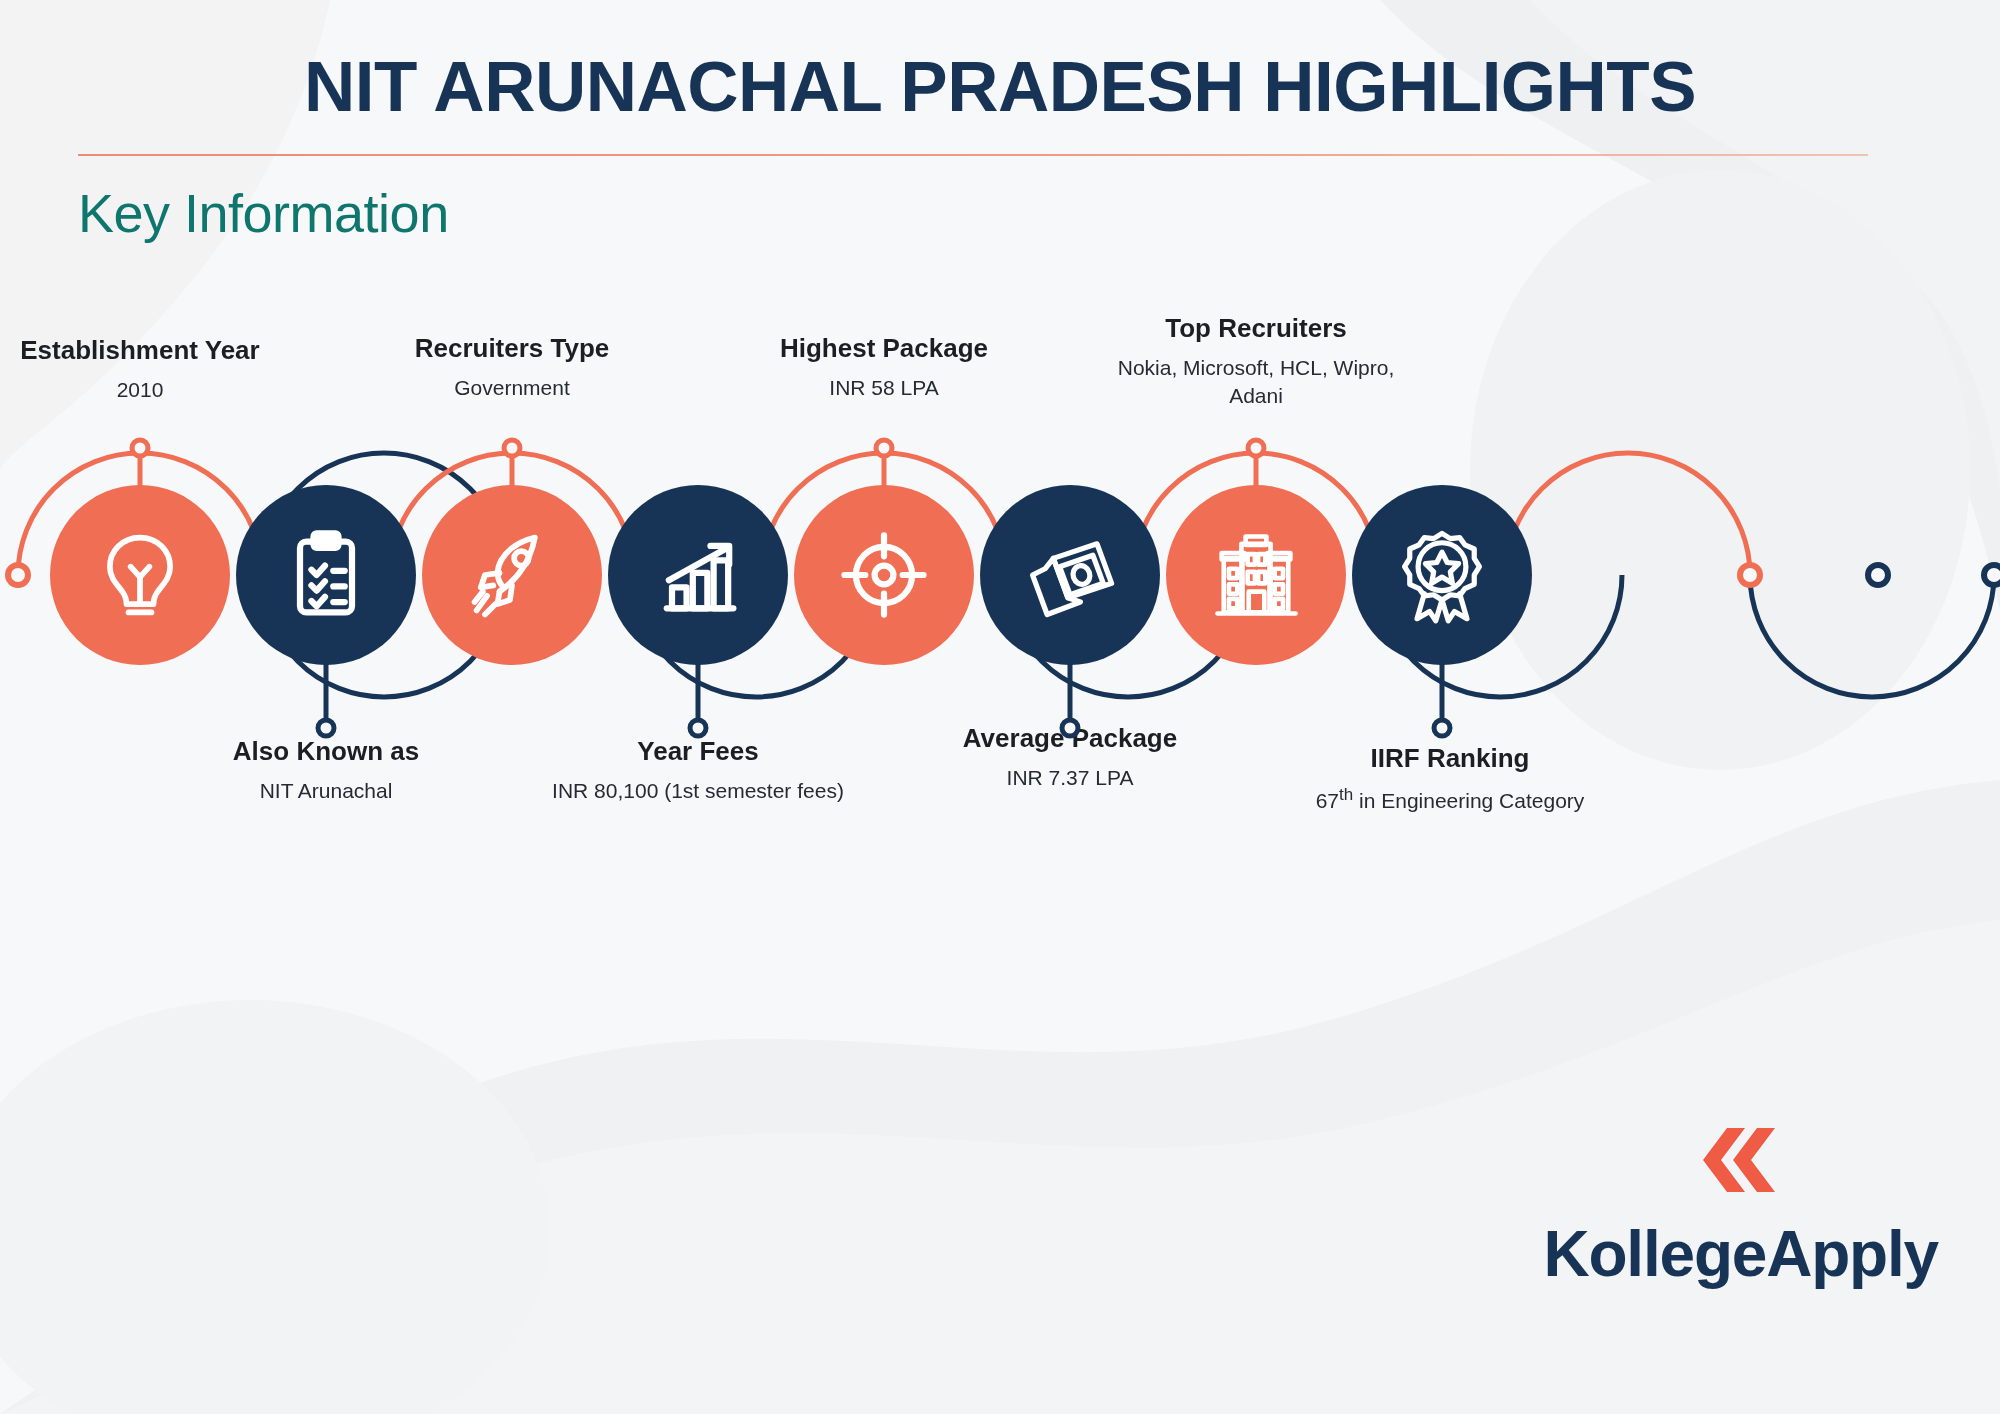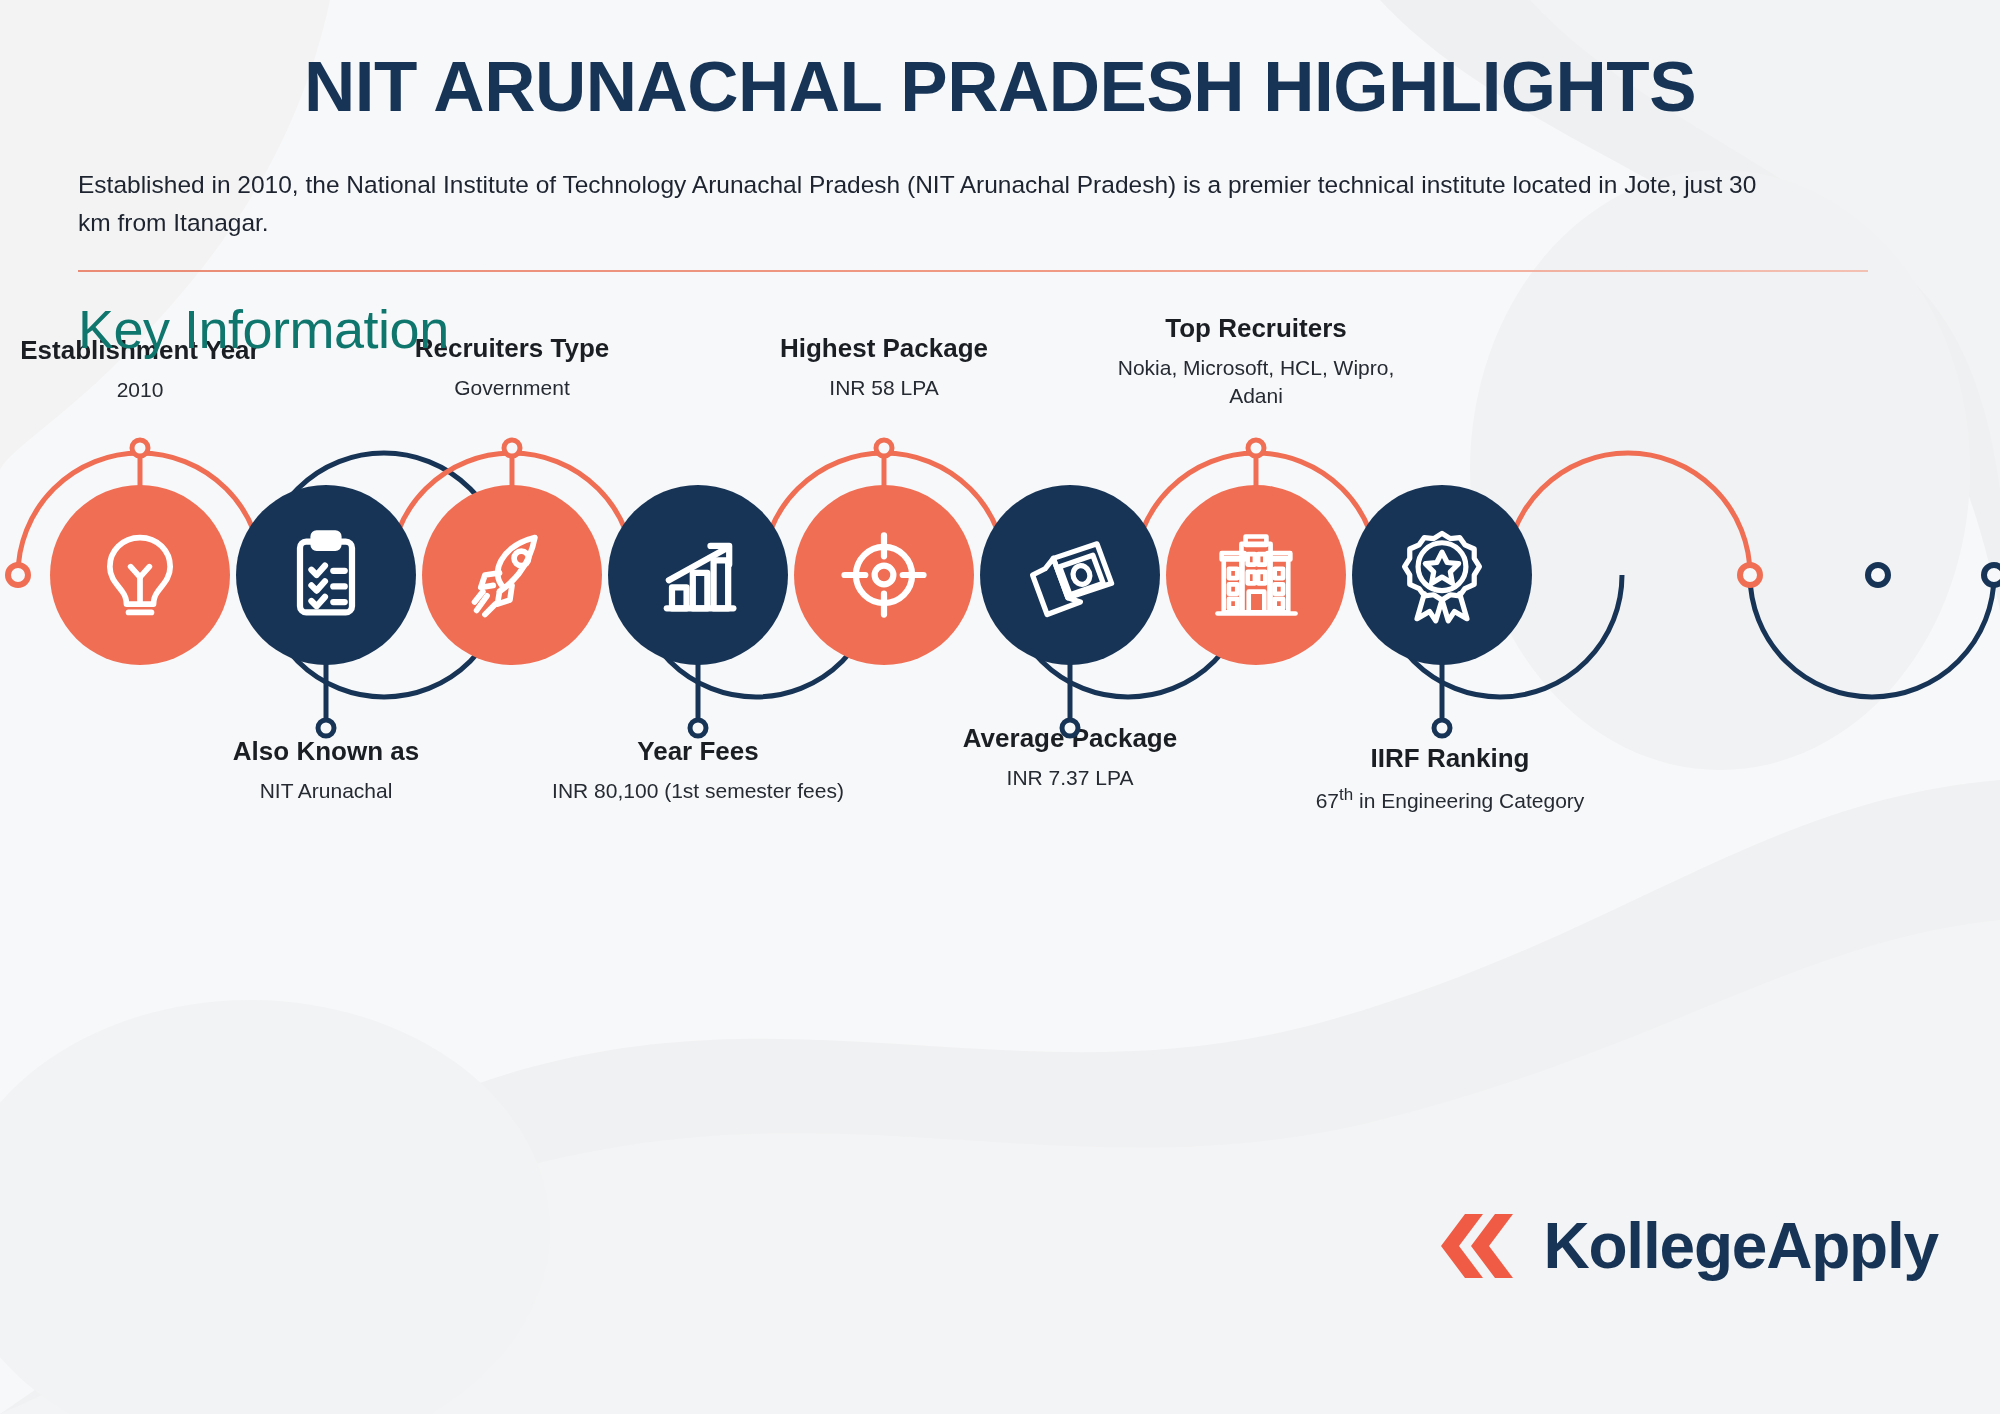--- a/index.html
+++ b/index.html
@@ -132,20 +132,21 @@
 
   
   .logo {
     position: absolute;
     right: 62px;
     bottom: 128px;
     display: flex;
     align-items: center;
     gap: 22px;
     z-index: 4;
+    flex-direction: column;
   }
   .logo-mark { width: 84px; height: 80px; display: block; }
   .logo-text {
     font-size: 64px;
     font-weight: 700;
     color: #173456;
     letter-spacing: -1.2px;
     line-height: 1;
     white-space: nowrap;
   }
@@ -160,21 +161,20 @@
   <path d="M1380 0 C 1500 130, 1720 190, 1860 320 C 1950 404, 1980 520, 2000 610 L2000 0 Z" fill="#eff0f1"></path>
   <path d="M1530 0 C 1640 120, 1830 180, 1930 300 C 1975 355, 1992 430, 2000 490 L2000 0 Z" fill="#f2f3f4"></path>
   <path d="M250 0 C 210 130, 150 230, 60 330 C 20 375, 0 400, 0 430 L0 0 Z" fill="#efeff0"></path>
   <path d="M330 0 C 300 140, 230 250, 120 360 C 60 420, 10 450, 0 470 L0 0 Z" fill="#f3f3f4"></path>
   <ellipse cx="250" cy="1230" rx="300" ry="230" fill="#f2f3f4"></ellipse>
   <ellipse cx="1720" cy="470" rx="250" ry="300" fill="#f1f2f3"></ellipse>
 </svg>
 
 <div class="header">
   <div class="main-title">NIT ARUNACHAL PRADESH HIGHLIGHTS</div>
-  <div class="subtitle">Established in 2010, the National Institute of Technology Arunachal Pradesh (NIT Arunachal Pradesh) is a premier technical institute located in Jote, just 30 km from Itanagar.</div>
   <div class="divider"></div>
   <div class="section-title">Key Information</div>
 </div>
 
 <div class="timeline">
 
   <svg class="timeline-svg" viewBox="0 0 2000 700">
     <g fill="none" stroke-width="5">
 
       <path d="M 18 175 A 122 122 0 0 1 262 175" stroke="#ef6e54"></path>

